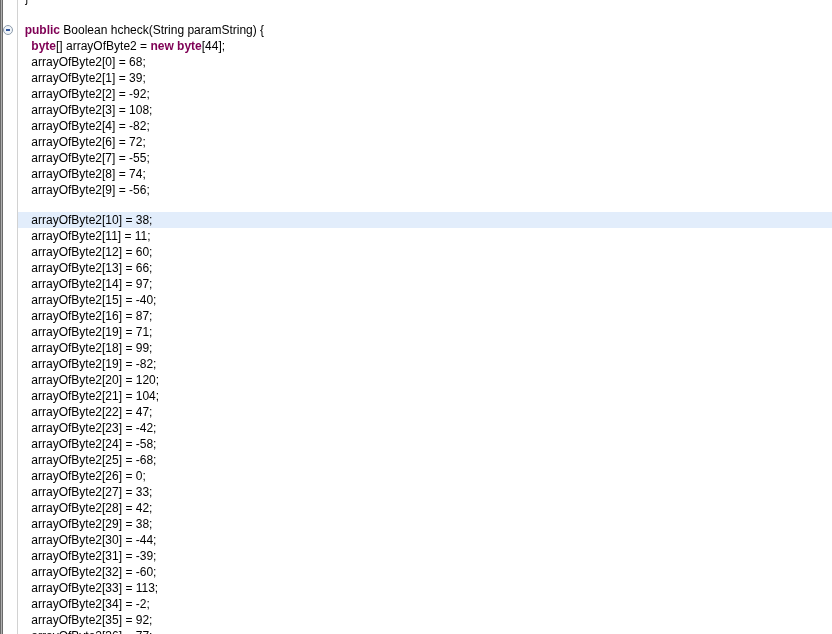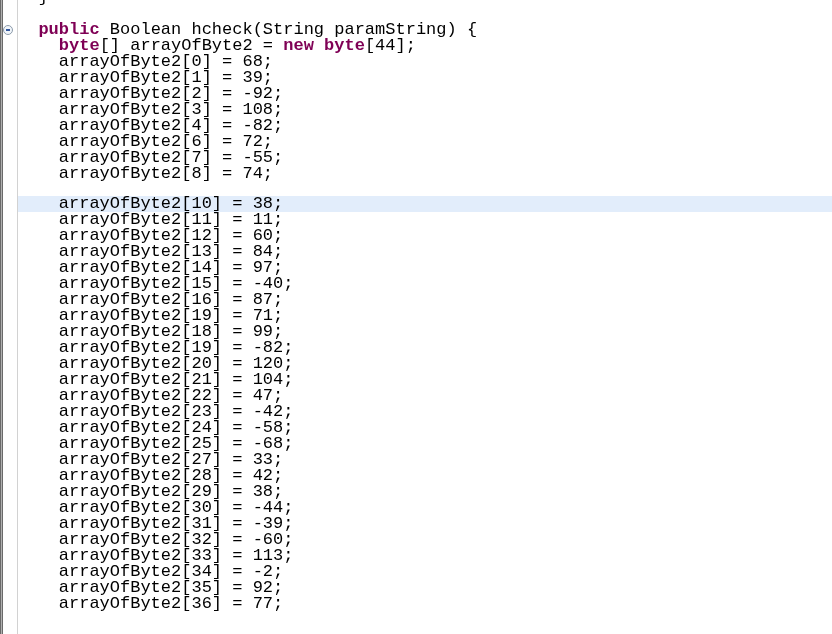--- a/index.html
+++ b/index.html
@@ -8,22 +8,22 @@
     width: 832px;
     height: 634px;
     overflow: hidden;
     background: var(--background, #ffffff);
   }
   #editor {
     position: relative;
     width: 832px;
     height: 634px;
     overflow: hidden;
-    font-family: Liberation Mono, monospace;
-    font-size: 17px;
+    font-family: Liberation Sans, sans-serif;
+    font-size: 12px;
     line-height: 16px;
     color: var(--plain-text, #000000);
   }
   
   #edge-border {
     position: absolute;
     left: 0; top: 0; bottom: 0;
     width: 3px;
     background: linear-gradient(to right,
       var(--edge-dark) 0px, var(--edge-dark) 1px,
@@ -93,36 +93,38 @@
         <div class="code-line"><span class="tok-plain">  </span><span class="tok-keyword">public</span><span class="tok-plain"> Boolean hcheck(String paramString) {</span></div>
         <div class="code-line"><span class="tok-plain">    </span><span class="tok-keyword">byte</span><span class="tok-plain">[] arrayOfByte2 = </span><span class="tok-keyword">new</span><span class="tok-plain"> </span><span class="tok-keyword">byte</span><span class="tok-plain">[44];</span></div>
         <div class="code-line"><span class="tok-plain">    arrayOfByte2[0] = 68;</span></div>
         <div class="code-line"><span class="tok-plain">    arrayOfByte2[1] = 39;</span></div>
         <div class="code-line"><span class="tok-plain">    arrayOfByte2[2] = -92;</span></div>
         <div class="code-line"><span class="tok-plain">    arrayOfByte2[3] = 108;</span></div>
         <div class="code-line"><span class="tok-plain">    arrayOfByte2[4] = -82;</span></div>
         <div class="code-line"><span class="tok-plain">    arrayOfByte2[6] = 72;</span></div>
         <div class="code-line"><span class="tok-plain">    arrayOfByte2[7] = -55;</span></div>
         <div class="code-line"><span class="tok-plain">    arrayOfByte2[8] = 74;</span></div>
+        <div class="code-line"><span class="tok-plain">    arrayOfByte2[9] = -56;</span></div>
         <div class="code-line current"><span class="tok-plain">    arrayOfByte2[10] = 38;</span></div>
         <div class="code-line"><span class="tok-plain">    arrayOfByte2[11] = 11;</span></div>
         <div class="code-line"><span class="tok-plain">    arrayOfByte2[12] = 60;</span></div>
-        <div class="code-line"><span class="tok-plain">    arrayOfByte2[13] = 84;</span></div>
+        <div class="code-line"><span class="tok-plain">    arrayOfByte2[13] = 66;</span></div>
         <div class="code-line"><span class="tok-plain">    arrayOfByte2[14] = 97;</span></div>
         <div class="code-line"><span class="tok-plain">    arrayOfByte2[15] = -40;</span></div>
         <div class="code-line"><span class="tok-plain">    arrayOfByte2[16] = 87;</span></div>
         <div class="code-line"><span class="tok-plain">    arrayOfByte2[19] = 71;</span></div>
         <div class="code-line"><span class="tok-plain">    arrayOfByte2[18] = 99;</span></div>
         <div class="code-line"><span class="tok-plain">    arrayOfByte2[19] = -82;</span></div>
         <div class="code-line"><span class="tok-plain">    arrayOfByte2[20] = 120;</span></div>
         <div class="code-line"><span class="tok-plain">    arrayOfByte2[21] = 104;</span></div>
         <div class="code-line"><span class="tok-plain">    arrayOfByte2[22] = 47;</span></div>
         <div class="code-line"><span class="tok-plain">    arrayOfByte2[23] = -42;</span></div>
         <div class="code-line"><span class="tok-plain">    arrayOfByte2[24] = -58;</span></div>
         <div class="code-line"><span class="tok-plain">    arrayOfByte2[25] = -68;</span></div>
+        <div class="code-line"><span class="tok-plain">    arrayOfByte2[26] = 0;</span></div>
         <div class="code-line"><span class="tok-plain">    arrayOfByte2[27] = 33;</span></div>
         <div class="code-line"><span class="tok-plain">    arrayOfByte2[28] = 42;</span></div>
         <div class="code-line"><span class="tok-plain">    arrayOfByte2[29] = 38;</span></div>
         <div class="code-line"><span class="tok-plain">    arrayOfByte2[30] = -44;</span></div>
         <div class="code-line"><span class="tok-plain">    arrayOfByte2[31] = -39;</span></div>
         <div class="code-line"><span class="tok-plain">    arrayOfByte2[32] = -60;</span></div>
         <div class="code-line"><span class="tok-plain">    arrayOfByte2[33] = 113;</span></div>
         <div class="code-line"><span class="tok-plain">    arrayOfByte2[34] = -2;</span></div>
         <div class="code-line"><span class="tok-plain">    arrayOfByte2[35] = 92;</span></div>
         <div class="code-line"><span class="tok-plain">    arrayOfByte2[36] = 77;</span></div>

